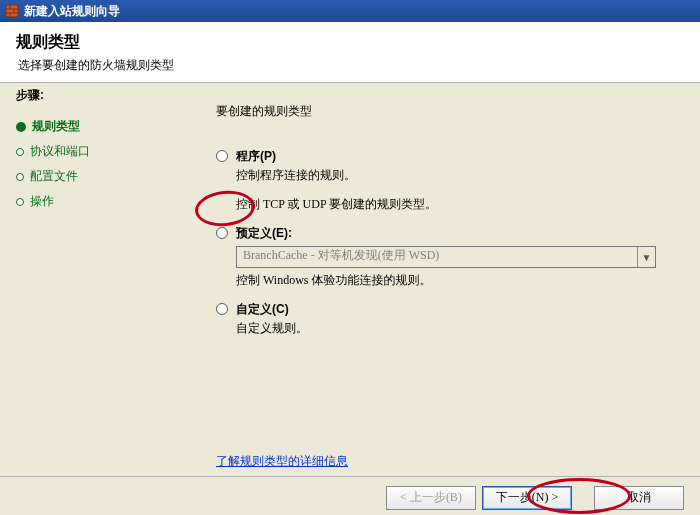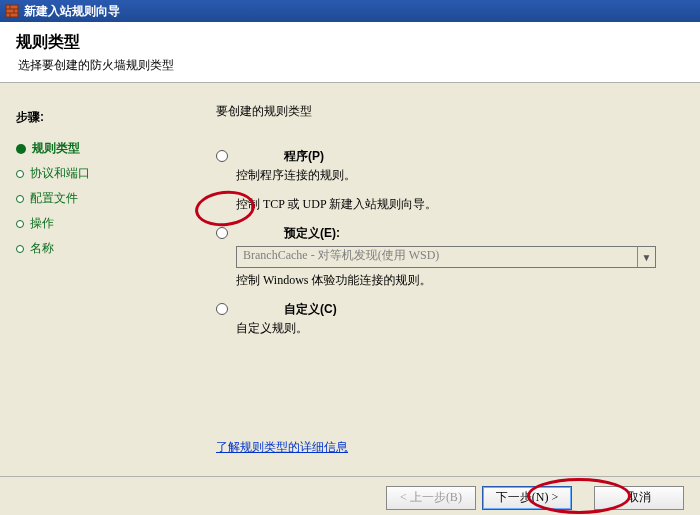--- a/index.html
+++ b/index.html
@@ -29,21 +29,21 @@
     .header-desc { font-size: 12px; padding-left: 2px; }
     
     .body-area {
       display: flex;
       height: calc(515px - 22px - 58px - 42px);
       background: #ece9d8;
     }
     
     .sidebar {
       width: 196px;
-      padding: 26px 10px 10px 16px;
+      padding: 4px 10px 10px 16px;
       border-right: none;
     }
     .steps-heading { font-weight: bold; font-size: 12px; margin-bottom: 10px; }
     .step-list { list-style: none; }
     .step-item {
       display: flex;
       align-items: center;
       padding: 4px 0;
       color: #0a6e1f;
       font-size: 12px;
@@ -63,21 +63,21 @@
     }
     
     .main-panel {
       flex: 1;
       padding: 20px 28px 10px 20px;
       position: relative;
     }
     .main-prompt { font-size: 12px; margin-bottom: 28px; }
     
     .option-group { margin-bottom: 12px; }
-    .option-row { display: flex; align-items: flex-start; gap: 48px; }
+    .option-row { display: flex; align-items: flex-start; }
     .radio-cell { width: 20px; padding-top: 2px; }
     .radio {
       width: 12px; height: 12px;
       border: 1px solid #555;
       border-radius: 50%;
       background: #fff;
       display: inline-block;
       position: relative;
     }
     .radio.checked::after {
@@ -107,21 +107,21 @@
       border-left: 1px solid #888;
       display: flex; align-items: center; justify-content: center;
       font-size: 10px; color: #555;
     }
     
     .help-link {
       color: #0033cc;
       text-decoration: underline;
       font-size: 12px;
       position: absolute;
-      bottom: 20px;
+      bottom: 6px;
       left: 20px;
     }
     
     .footer {
       height: 42px;
       border-top: 1px solid #b0b0b0;
       display: flex;
       align-items: center;
       justify-content: flex-end;
       padding: 0 16px;
@@ -183,40 +183,36 @@
         <span>协议和端口</span>
       </li>
       <li class="step-item">
         <span class="step-bullet future"></span>
         <span>配置文件</span>
       </li>
       <li class="step-item">
         <span class="step-bullet future"></span>
         <span>操作</span>
       </li>
-      <li class="step-item">
-        <span class="step-bullet future"></span>
-        <span>名称</span>
-      </li>
     </ul>
   </div>
 
   <div class="main-panel">
     <div class="main-prompt">要创建的规则类型</div>
 
     <div class="option-group">
       <div class="option-row">
         <span class="radio-cell"><span class="radio"></span></span>
         <span class="option-label">程序(P)</span>
       </div>
       <div class="option-desc">控制程序连接的规则。</div>
     </div>
 
     <div class="option-group">
-      <div class="option-desc">控制 TCP 或 UDP 新建入站规则向导。</div>
+      <div class="option-desc">控制 TCP 或 UDP 要创建的规则类型。</div>
     </div>
 
     <div class="option-group">
       <div class="option-row">
         <span class="radio-cell"><span class="radio"></span></span>
         <span class="option-label">预定义(E):</span>
       </div>
       <div class="combo">
         <span class="combo-text">BranchCache - 对等机发现(使用 WSD)</span>
         <span class="combo-arrow">▼</span>

